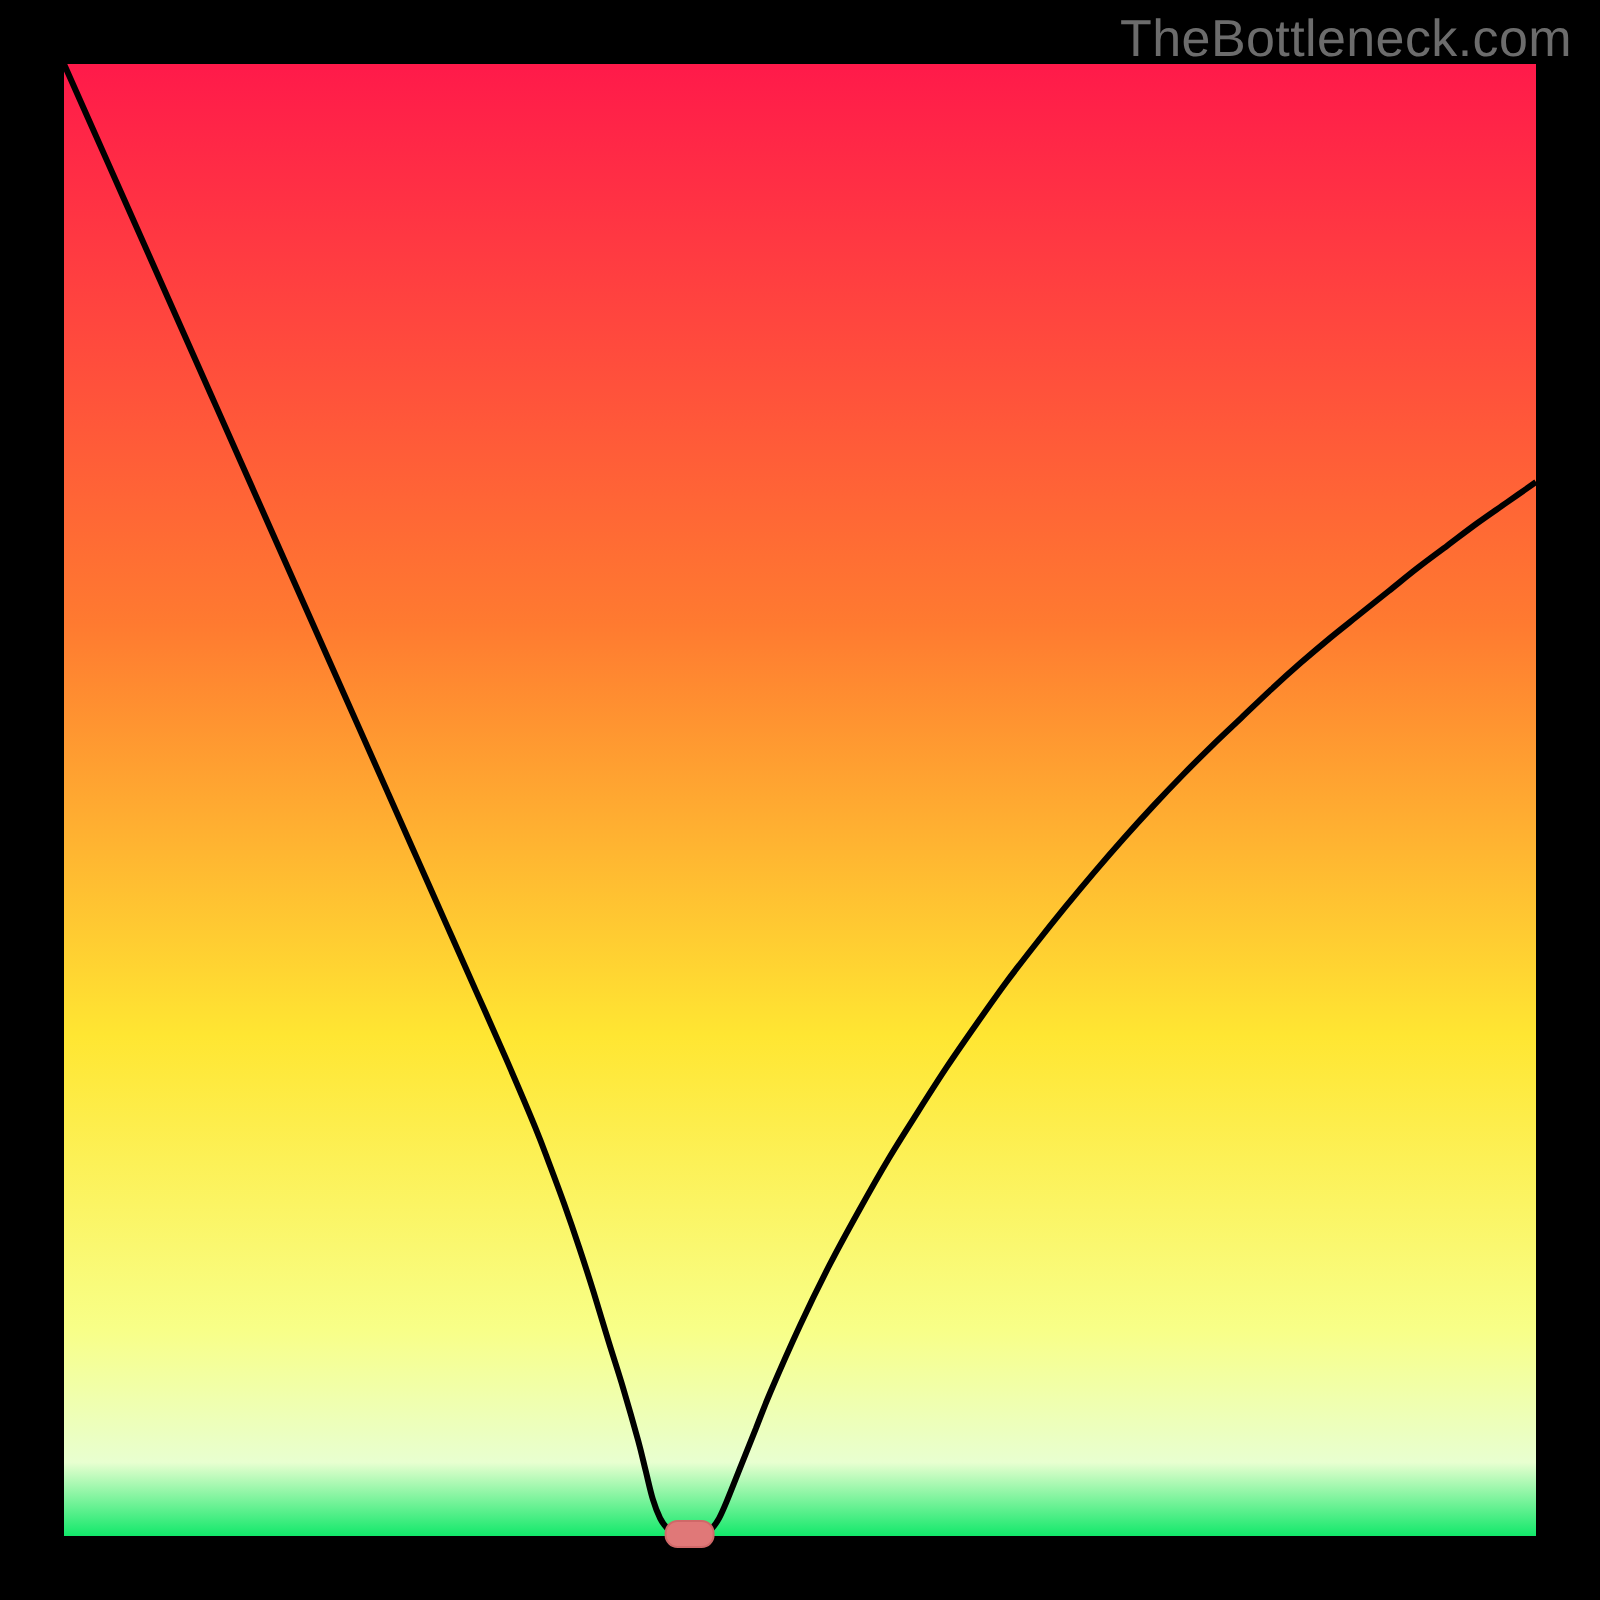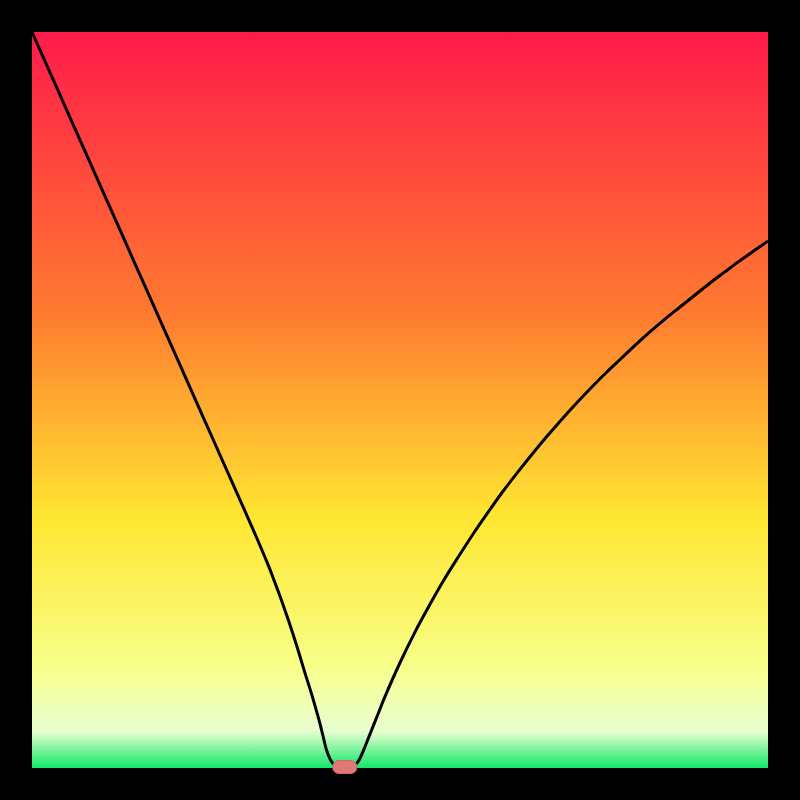--- a/index.html
+++ b/index.html
@@ -28,20 +28,21 @@
   }
   svg {
     display: block;
   }
 </style>
 </head>
 <body>
 
 <div class="container">
 
+  <div class="watermark">TheBottleneck.com</div>
 
   <svg id="plot" width="800" height="800" viewBox="0 0 800 800">
     <defs>
       <linearGradient id="bg-grad" x1="0" y1="0" x2="0" y2="1">
         <stop id="g-top" offset="0%" stop-color="#ff1a4a"></stop>
         <stop id="g-m1" offset="38%" stop-color="#ff7a30"></stop>
         <stop id="g-m2" offset="66%" stop-color="#ffe632"></stop>
         <stop id="g-m3" offset="86%" stop-color="#f8ff88"></stop>
         <stop id="g-low" offset="95%" stop-color="#e8ffd0"></stop>
         <stop id="g-bot" offset="100%" stop-color="#12e86a"></stop>

